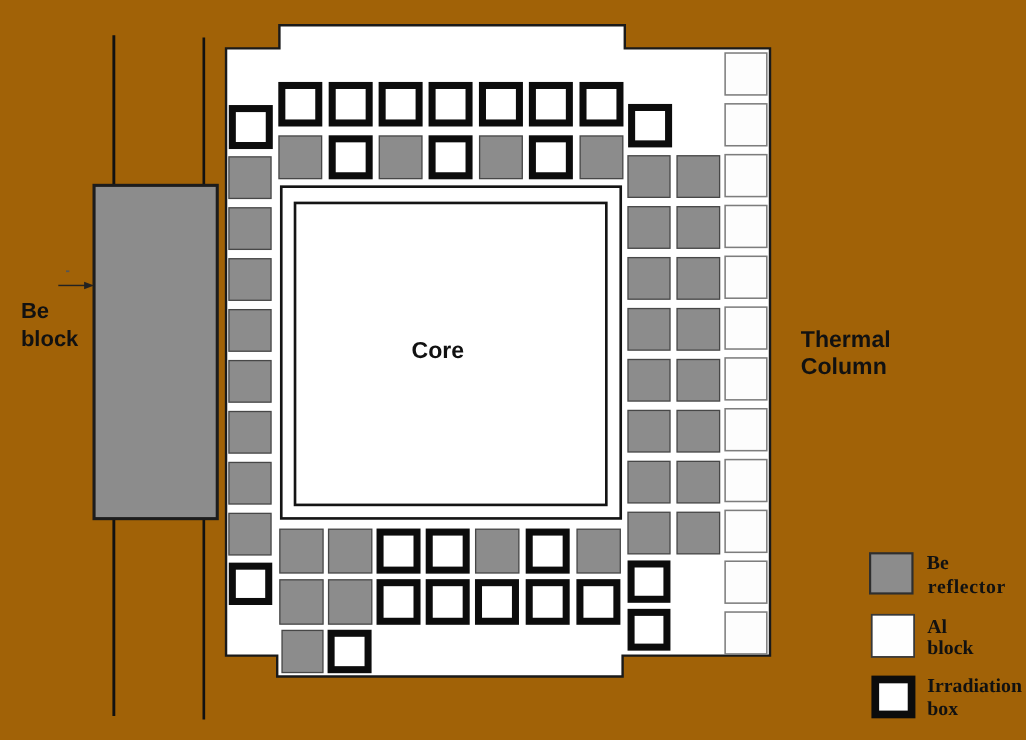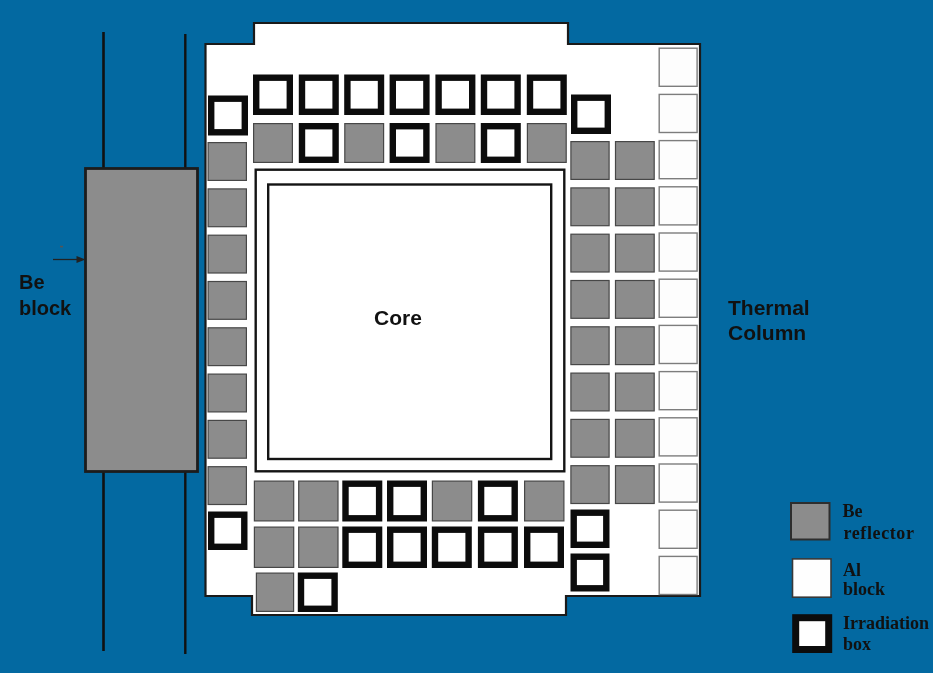--- a/index.html
+++ b/index.html
@@ -1,17 +1,17 @@
 <!DOCTYPE html>
 <html><head>
 <meta charset="utf-8">
 <title>Reactor core layout</title>
 <style>
   html,body{margin:0;padding:0;background:#ffffff;}
-  #page{position:relative;width:933px;height:673px;background:#0369a1;overflow:hidden;}
+  #page{position:relative;width:933px;height:673px;background:#a16207;overflow:hidden;}
 </style>
 </head>
 <body>
 <div id="page">
 <svg width="933" height="673" viewBox="0 0 933 673">
 
 <line x1="103.5" y1="32" x2="103.5" y2="651" stroke="#111111" stroke-width="2.6"></line>
 
 <line x1="185.3" y1="34" x2="185.3" y2="654" stroke="#111111" stroke-width="2.4"></line>
 

